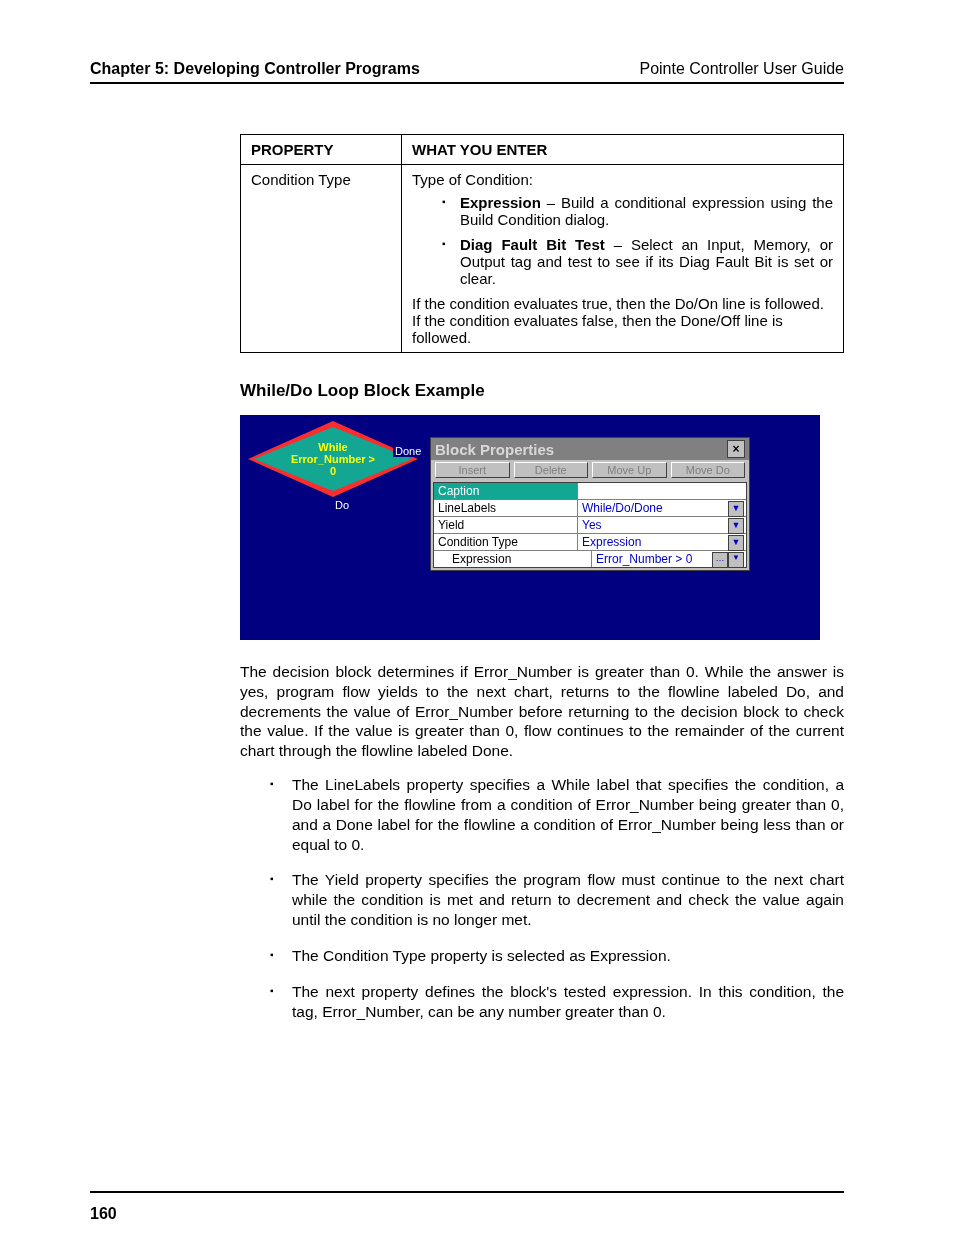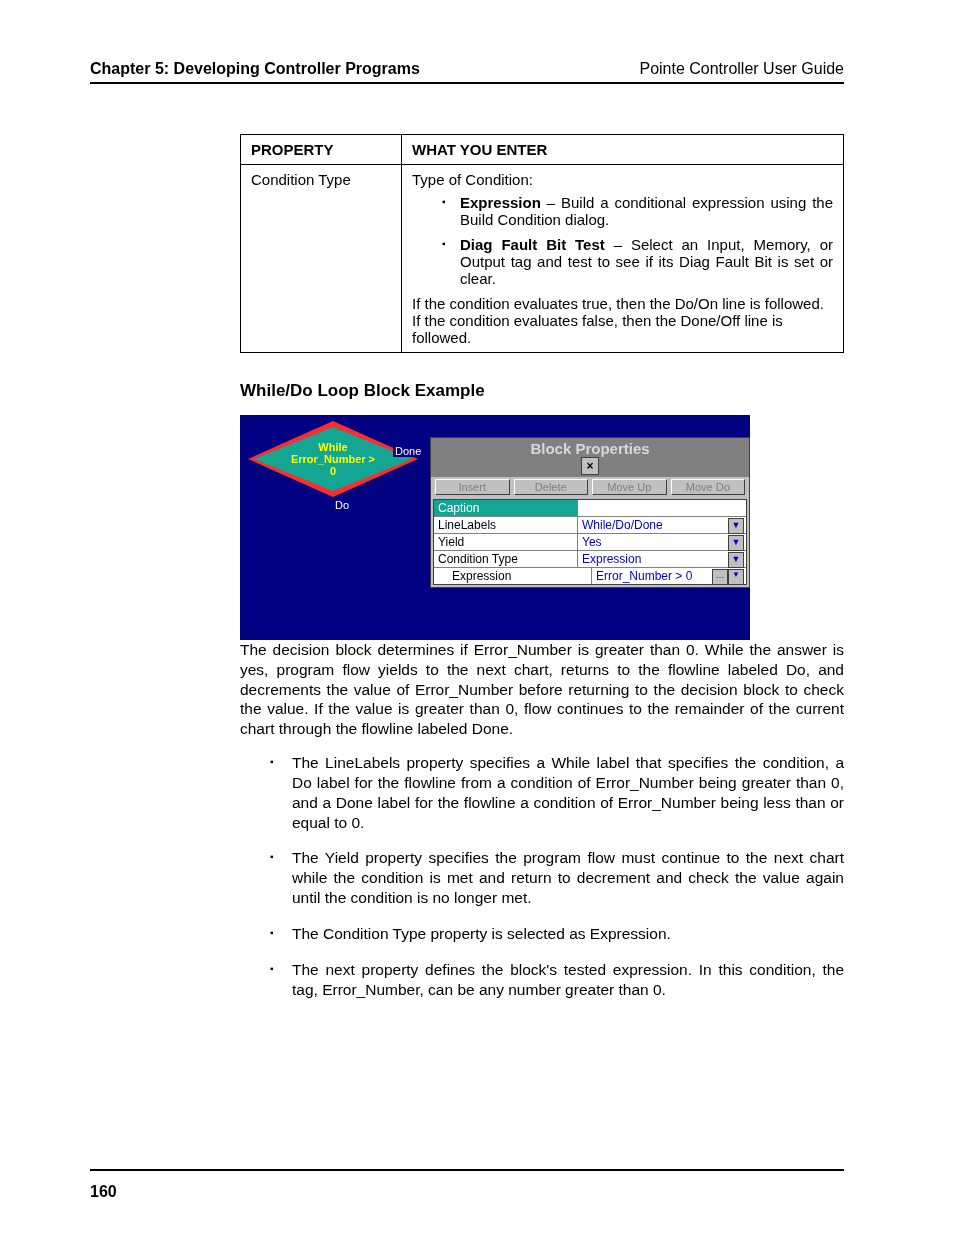--- a/index.html
+++ b/index.html
@@ -57,24 +57,25 @@
     justify-content: space-between;
     border-top: 2px solid #000;
     padding-top: 12px;
     margin-top: 170px;
     font-size: 16px;
     font-weight: 700;
   }
 
   
   .scr {
-    width: 510px;
+    width: 580px;
     height: 225px;
     background: #000080;
     position: relative;
+    margin-bottom: 22px;
     font-family: Tahoma, Arial, sans-serif;
   }
   .diamond-wrap {
     position: absolute;
     left: 8px; top: 6px;
     width: 170px; height: 90px;
   }
   .diamond {
     position: absolute; left: 0; top: 0;
     width: 170px; height: 76px;
@@ -103,21 +104,21 @@
   .panel {
     position:absolute; left:190px; top:22px;
     width:318px;
     background:#c0c0c0;
     border:1px solid #404040;
   }
   .panel-title {
     display:flex; justify-content:space-between; align-items:center;
     background:#808080; color:#d8d8d8;
     padding:2px 4px;
-    font-size:15px; font-weight:700;flex-direction:column;
+    font-size:15px; font-weight:700;
   }
   .panel-title .close { background:#c0c0c0; color:#000; font-weight:900; width:16px; height:16px; font-size:12px; text-align:center; line-height:16px; border:1px solid #404040; }
   .panel-buttons { display:flex; padding:2px 4px 4px 4px; gap:4px; }
   .panel-buttons .btn {
     flex:1; background:#c0c0c0;
     border:1px solid #404040; border-top-color:#fff; border-left-color:#fff;
     font-size:11px; color:#808080; text-align:center; padding:1px 0;
   }
   .prop-grid { background:#fff; border:1px solid #404040; margin:0 2px 2px 2px; }
   .prop-row { display:flex; border-bottom:1px solid #808080; font-size:12px; }

